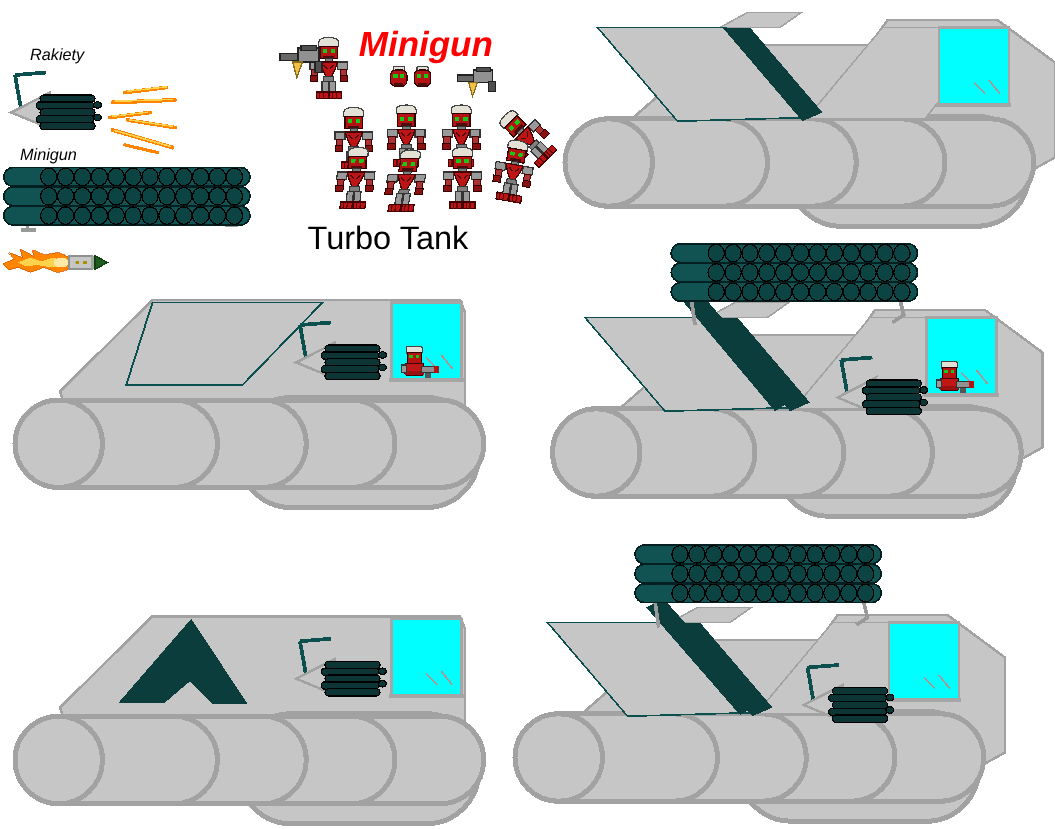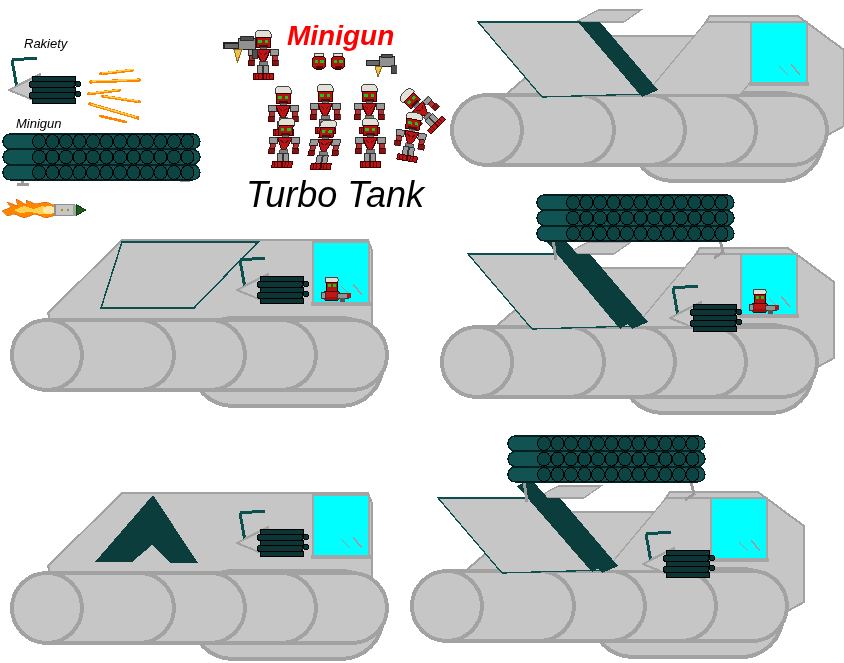--- a/index.html
+++ b/index.html
@@ -11,21 +11,21 @@
     --gun_gray:#919191; --magazine_yellow:#f2bf49; --flame_orange:#ff8400;
     --flame_yellow:#ffd24d; --rocket_tip_green:#1e5c1e;
   }
   html,body{margin:0;padding:0}
   body{width:844px;height:663px;position:relative;background:var(--background);
        font-family:"Liberation Sans",sans-serif;overflow:hidden}
   .lbl{position:absolute;color:var(--text_black);font-style:italic;white-space:nowrap;line-height:1}
   .lbl-small{font-size:13px}
   .title{position:absolute;color:var(--title_red);font-style:italic;font-weight:bold;
          font-size:28px;line-height:1;white-space:nowrap}
-  .subtitle{position:absolute;color:var(--text_black);font-style:italic;font-size:36px;
+  .subtitle{position:absolute;color:var(--text_black);font-size:26px;
             line-height:1;white-space:nowrap}
   svg{position:absolute;left:0;top:0}
   .hull{fill:var(--hull_gray)}
   .o{stroke:var(--hull_outline)}
   .tealline{stroke:var(--teal);fill:none}
   .stripe{fill:var(--teal_dark)}
   .cyan{fill:var(--window_cyan)}
   .barrel{fill:var(--barrel_black);stroke:#000;stroke-width:1}
   .tube{fill:var(--pod_tube);stroke:#041f1f;stroke-width:1.4}
   .podc{fill:var(--pod_circle);stroke:#000;stroke-width:1}

